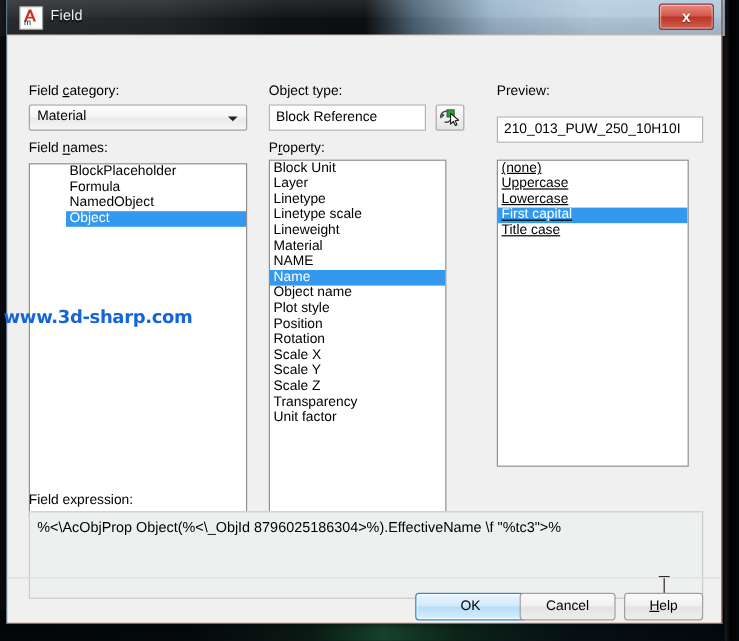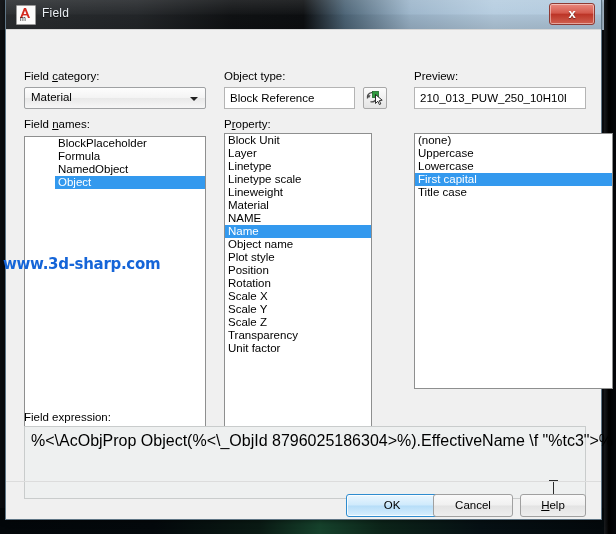--- a/index.html
+++ b/index.html
@@ -353,43 +353,43 @@
         <div class="row">Scale Y</div>
         <div class="row">Scale Z</div>
         <div class="row">Transparency</div>
         <div class="row">Unit factor</div>
       </div>
 
       <div class="lbl" style="left:408px; top:40px;">
         <span>Preview:</span>
       </div>
 
-      <div class="textbox readonly" style="left:408px; top:57px; width:172px; height:22px;">
+      <div class="textbox readonly" style="left:408px; top:67px; width:172px; height:22px;">
         <span>210_013_PUW_250_10H10I</span>
       </div>
 
       <div class="lbl" style="left:408px; top:104px;">
         <span><u>F</u>ormat:</span>
       </div>
 
-      <div class="listbox" style="left:408px; top:103px; width:199px; height:256px;">
+      <div class="listbox" style="left:408px; top:103px; width:160px; height:256px;text-decoration:underline;">
         <div class="row">(none)</div>
         <div class="row">Uppercase</div>
         <div class="row">Lowercase</div>
         <div class="row sel">First capital</div>
         <div class="row">Title case</div>
       </div>
 
       <div class="lbl" style="left:18px; top:381px;">
         <span>Field expression:</span>
       </div>
 
       <div style="position:absolute; left:18px; top:396px; width:562px; height:73px;
                   background:#eef0f0; border:1px solid #c9cccc; box-sizing:border-box;">
-        <div style="position:absolute; left:6px; top:5px; font-size:16px; white-space:nowrap; color:#000;">%&lt;\AcObjProp Object(%&lt;\_ObjId 8796025186304&gt;%).EffectiveName \f "%tc3"&gt;%</div>
+        <div style="position:absolute; left:6px; top:5px; font-size:12px; white-space:nowrap; color:#000;">%&lt;\AcObjProp Object(%&lt;\_ObjId 8796025186304&gt;%).EffectiveName \f "%tc3"&gt;%</div>
       </div>
 
       <div id="ibeam">
         <div class="cap t"></div>
         <div class="stem"></div>
         <div class="cap b"></div>
       </div>
 
       <div id="sep"></div>
 

